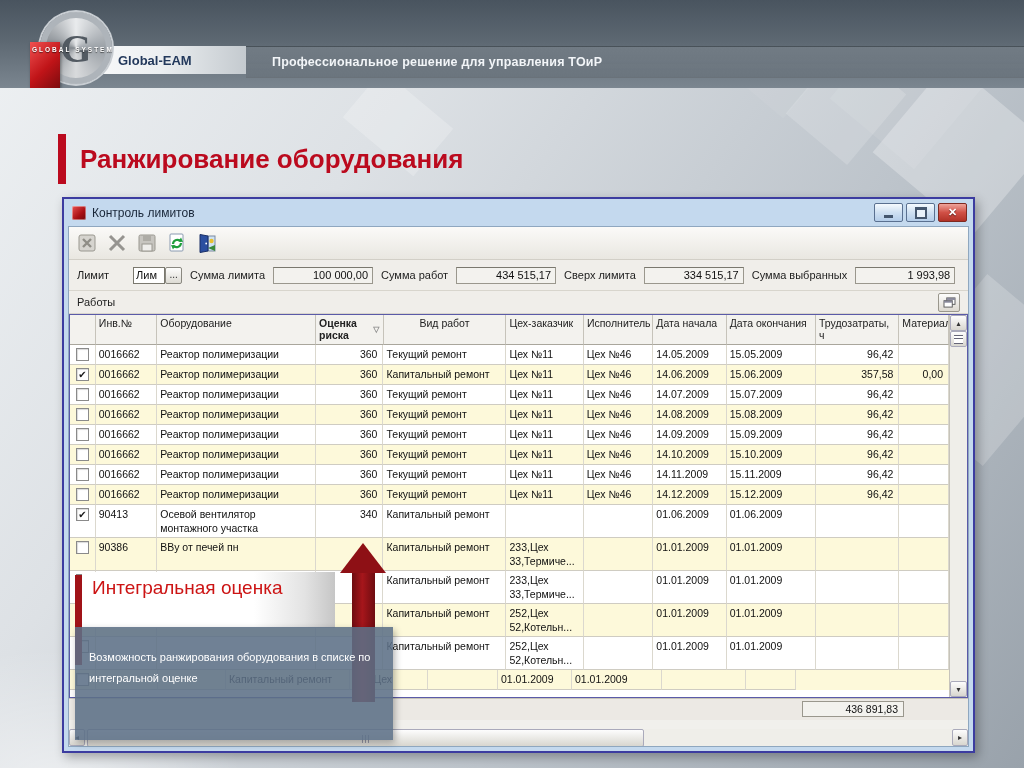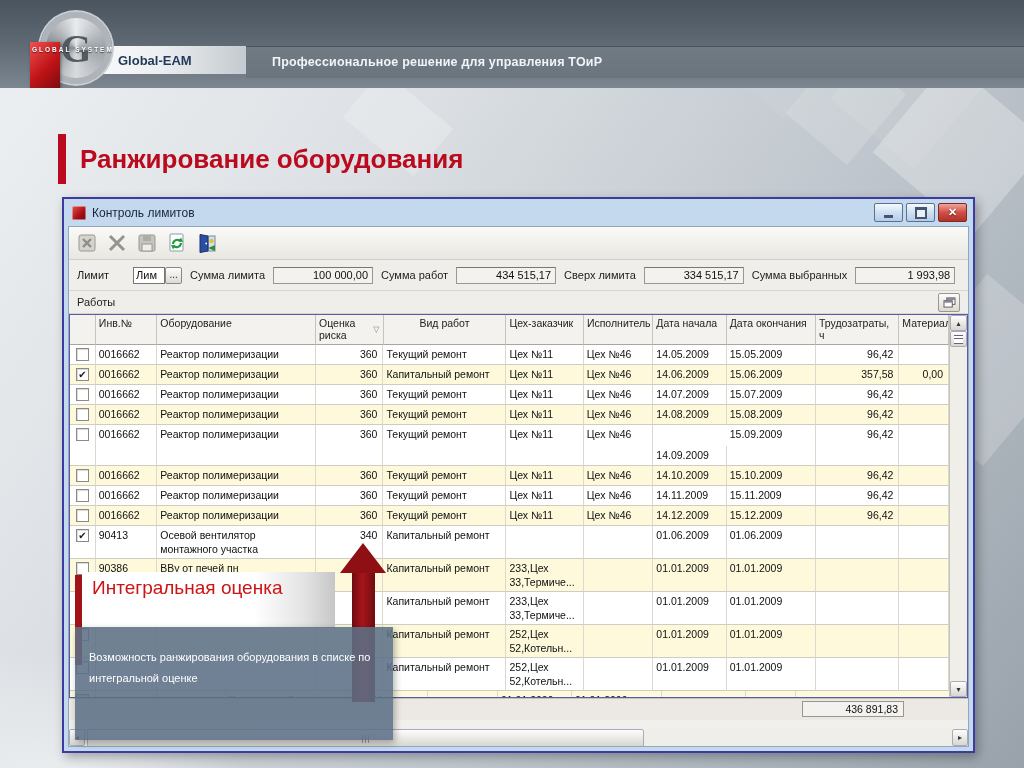--- a/index.html
+++ b/index.html
@@ -246,21 +246,21 @@
             <rect x="1" y="4" width="9" height="2.2" fill="#889"></rect>
           </svg>
         </span>
       </div>
       <div class="tablewrap">
         <div class="table-main">
           <div class="thead">
               <div class="th cbcol"></div>
               <div class="th" style="width: 62px;"><span>Инв.№</span></div>
               <div class="th" style="width: 160px;"><span>Оборудование</span></div>
-              <div class="th" style="width: 68px;"><span>Оценка риска</span><span class="sort">▽</span></div>
+              <div class="th" style="width: 68px; font-weight: bold;"><span>Оценка риска</span><span class="sort">▽</span></div>
               <div class="th" style="width: 124px; text-align: center;"><span>Вид работ</span></div>
               <div class="th" style="width: 78px;"><span>Цех-заказчик</span></div>
               <div class="th" style="width: 70px;"><span>Исполнитель</span></div>
               <div class="th" style="width: 74px;"><span>Дата начала</span></div>
               <div class="th" style="width: 90px;"><span>Дата окончания</span></div>
               <div class="th" style="width: 84px;"><span>Трудозатраты, ч</span></div>
               <div class="th" style="width: 50px;"><span>Материалы</span></div>
             </div>
           <div class="tbody">
               <div class="tr">
@@ -326,21 +326,21 @@
               <div class="tr">
                 <div class="cbcol">
                   <span class="cb"></span>
                 </div>
                 <div class="td" style="width: 62px;">0016662</div>
                 <div class="td" style="width: 160px;">Реактор полимеризации</div>
                 <div class="td num" style="width: 68px;">360</div>
                 <div class="td" style="width: 124px;">Текущий ремонт</div>
                 <div class="td" style="width: 78px;">Цех №11</div>
                 <div class="td" style="width: 70px;">Цех №46</div>
-                <div class="td" style="width: 74px; margin-top: 21px;">14.09.2009</div>
+                <div class="td" style="width: 74px;">14.09.2009</div>
                 <div class="td" style="width: 90px;">15.09.2009</div>
                 <div class="td num" style="width: 84px;">96,42</div>
                 <div class="td num" style="width: 50px;"></div>
               </div>
               <div class="tr zebra">
                 <div class="cbcol">
                   <span class="cb"></span>
                 </div>
                 <div class="td" style="width: 62px;">0016662</div>
                 <div class="td" style="width: 160px;">Реактор полимеризации</div>

